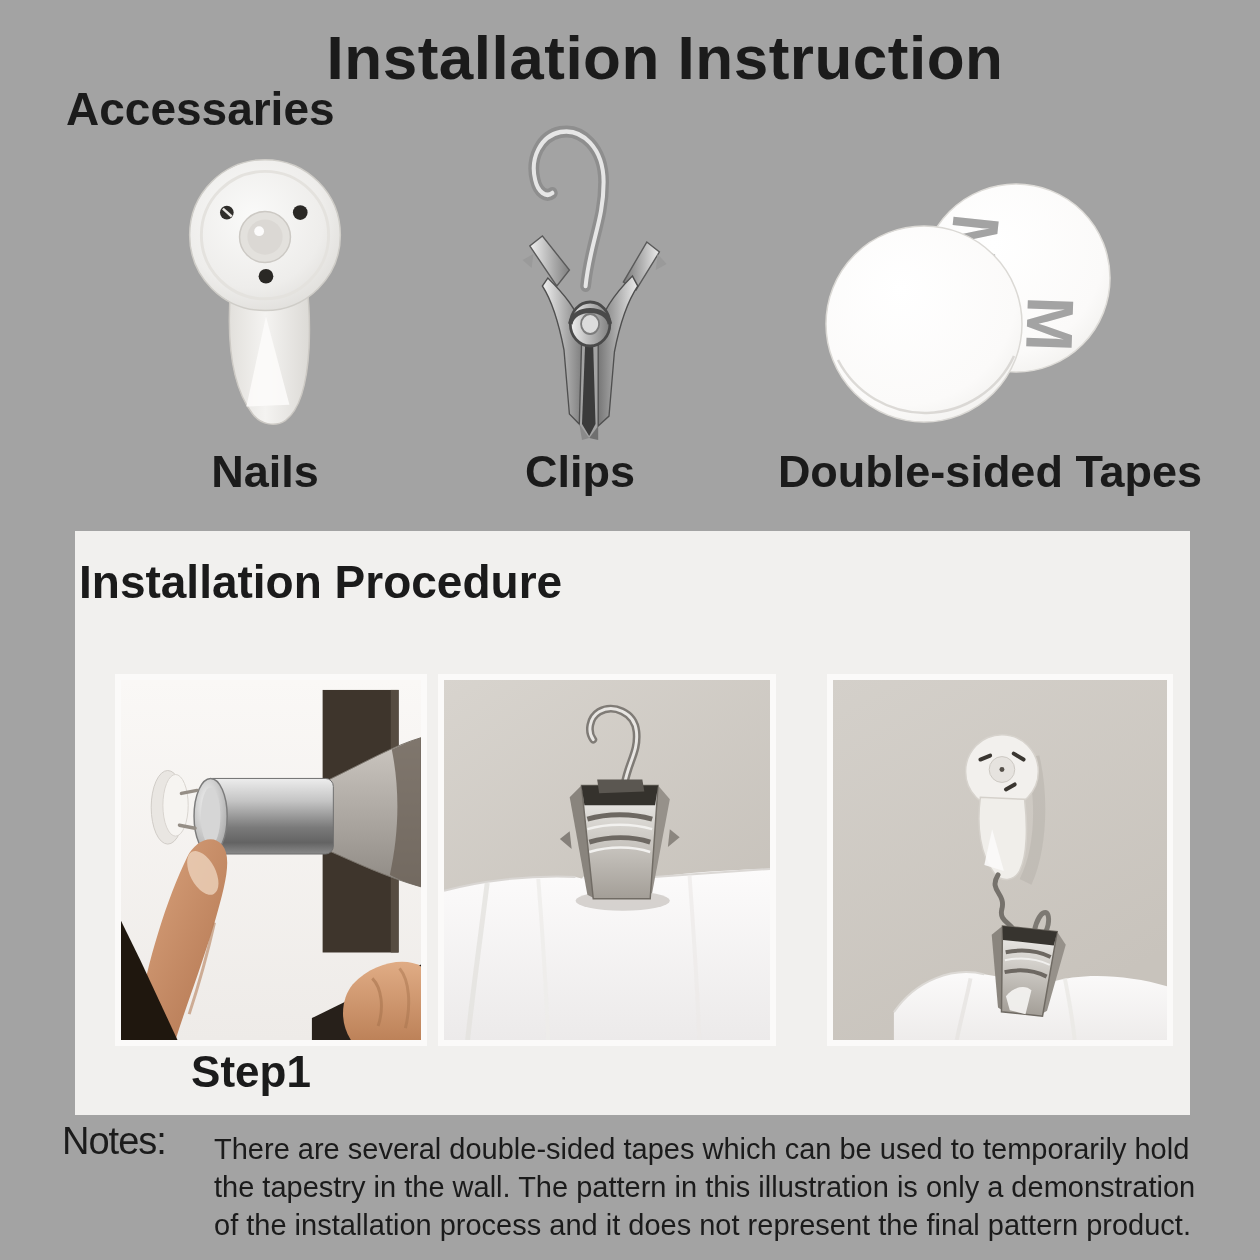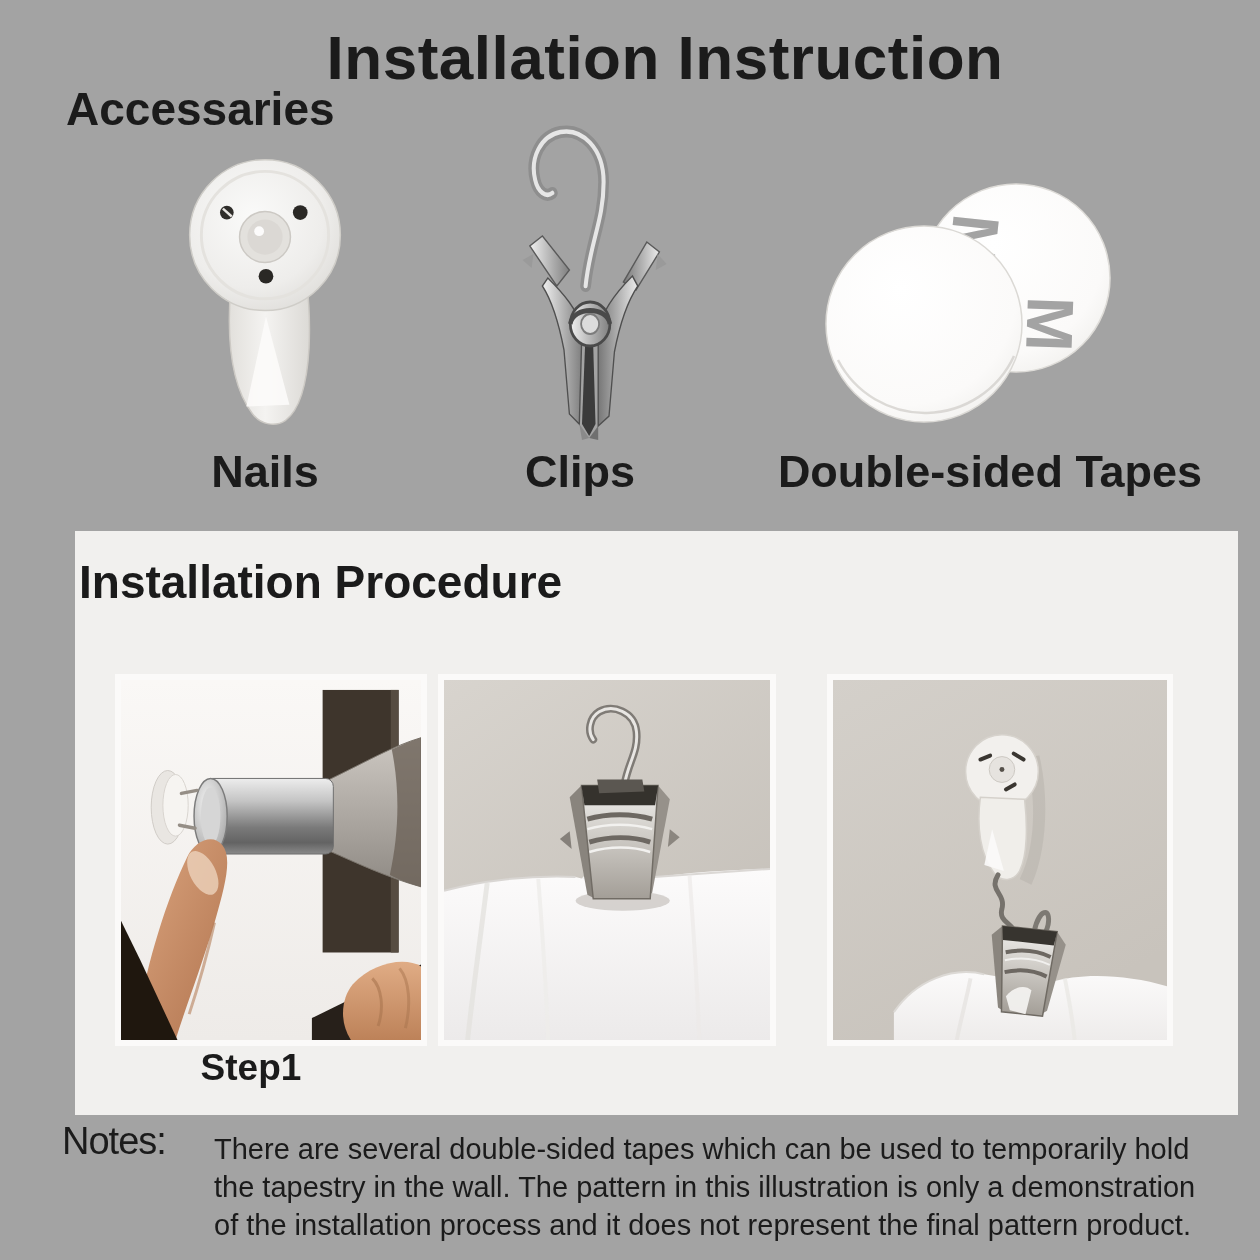--- a/index.html
+++ b/index.html
@@ -14,28 +14,28 @@
   .acc-heading { position:absolute; top:82px; left:66px; font-size:46px; font-weight:bold; }
   .fig { position:absolute; }
   .fig svg { display:block; width:100%; height:100%; }
   #fig-nail  { left:172px; top:142px; width:186px; height:294px; }
   #fig-clip  { left:492px; top:118px; width:198px; height:330px; }
   #fig-tapes { left:824px; top:176px; width:290px; height:250px; }
   .acc-label { position:absolute; top:446px; font-size:45px; font-weight:bold; text-align:center; white-space:nowrap; }
   #label-nails { left:165px; width:200px; }
   #label-clips { left:480px; width:200px; }
   #label-tapes { left:770px; width:440px; }
-  .panel { position:absolute; left:75px; top:531px; width:1115px; height:584px; background:#f1f0ee;padding-left:48px; }
+  .panel { position:absolute; left:75px; top:531px; width:1115px; height:584px; background:#f1f0ee; }
   .proc-heading { position:absolute; left:4px; top:24px; font-size:46px; font-weight:bold; }
   .photo { position:absolute; top:143px; border:6px solid #fbfaf9; box-sizing:border-box; background:#ddd; }
   .photo svg { display:block; width:100%; height:100%; }
   #photo-1 { left:40px;  width:312px; height:372px; }
   #photo-2 { left:363px; width:338px; height:372px; }
   #photo-3 { left:752px; width:346px; height:372px; }
-  .step-label { position:absolute; top:516px; font-size:37px; font-weight:bold; text-align:center; }
+  .step-label { position:absolute; top:516px; font-size:44px; font-weight:bold; text-align:center; }
   #step-label-1 { left:20px;  width:312px; }
   #step-label-2 { left:330px; width:338px; }
   #step-label-3 { left:720px; width:346px; }
   .notes-heading { position:absolute; left:62px; top:1120px; font-size:38px; font-weight:normal; letter-spacing:-1px; }
   .notes-body { position:absolute; left:214px; top:1130px; width:1004px; margin:0; font-size:29px; line-height:38px; }
 </style>
 </head>
 <body>
 
 <div class="page">

